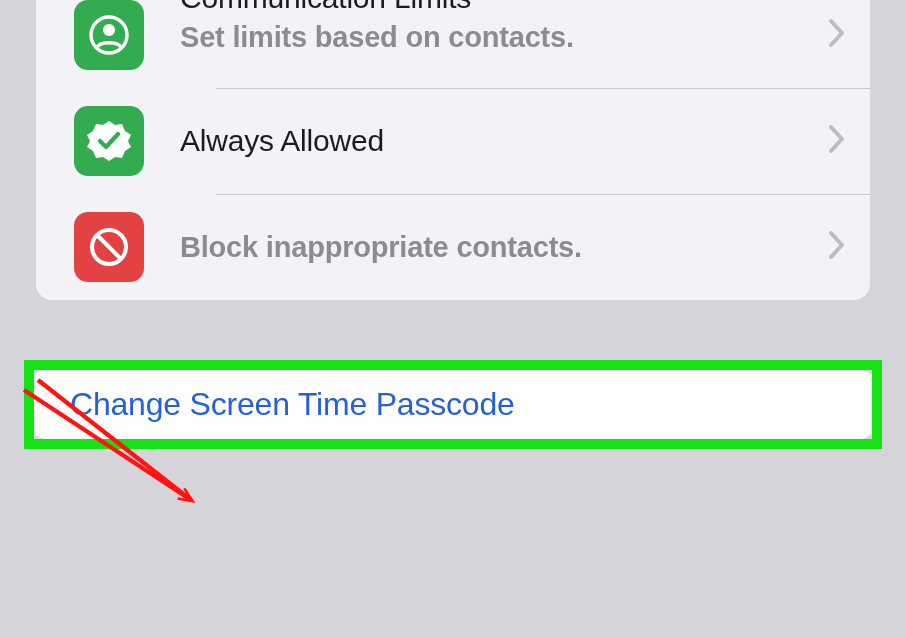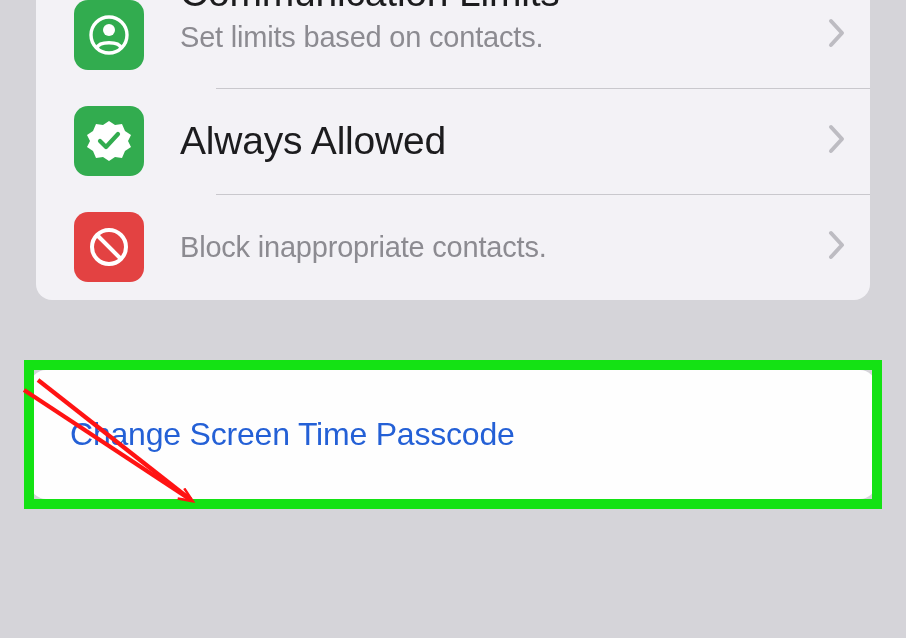--- a/index.html
+++ b/index.html
@@ -46,28 +46,28 @@
     }
     .green-bg { background: #32ac4f; }
     .red-bg { background: #e34242; }
     .row-text {
       flex: 1;
       display: flex;
       flex-direction: column;
       gap: 6px;
     }
     .row-title {
-      font-size: 39px;
+      font-size: 30px;
       font-weight: 400;
       color: #1c1c1e;
       letter-spacing: -0.2px;
     }
     .row-subtitle {
       font-size: 29px;
-      font-weight: 400;
+      font-weight: 700;
       color: #8c8b91;
       letter-spacing: -0.2px;
     }
     .chevron {
       color: #bdbcc2;
       flex-shrink: 0;
       margin-left: 8px;
     }
     .change-passcode-wrap {
       margin: 70px 30px 0;
@@ -76,21 +76,21 @@
     .highlight-box {
       position: absolute;
       inset: -10px -6px -10px -6px;
       border: 10px solid #14e214;
       border-radius: 0;
       pointer-events: none;
     }
     .change-passcode {
       background: #fefefe;
       border-radius: 16px;
-      padding: 46px 40px;
+      padding: 16px 40px;
     }
     .change-passcode-text {
       color: #2460d6;
       font-size: 32px;
       font-weight: 400;
       letter-spacing: -0.2px;
     }
     .arrow-overlay {
       position: absolute;
       top: 372px;

